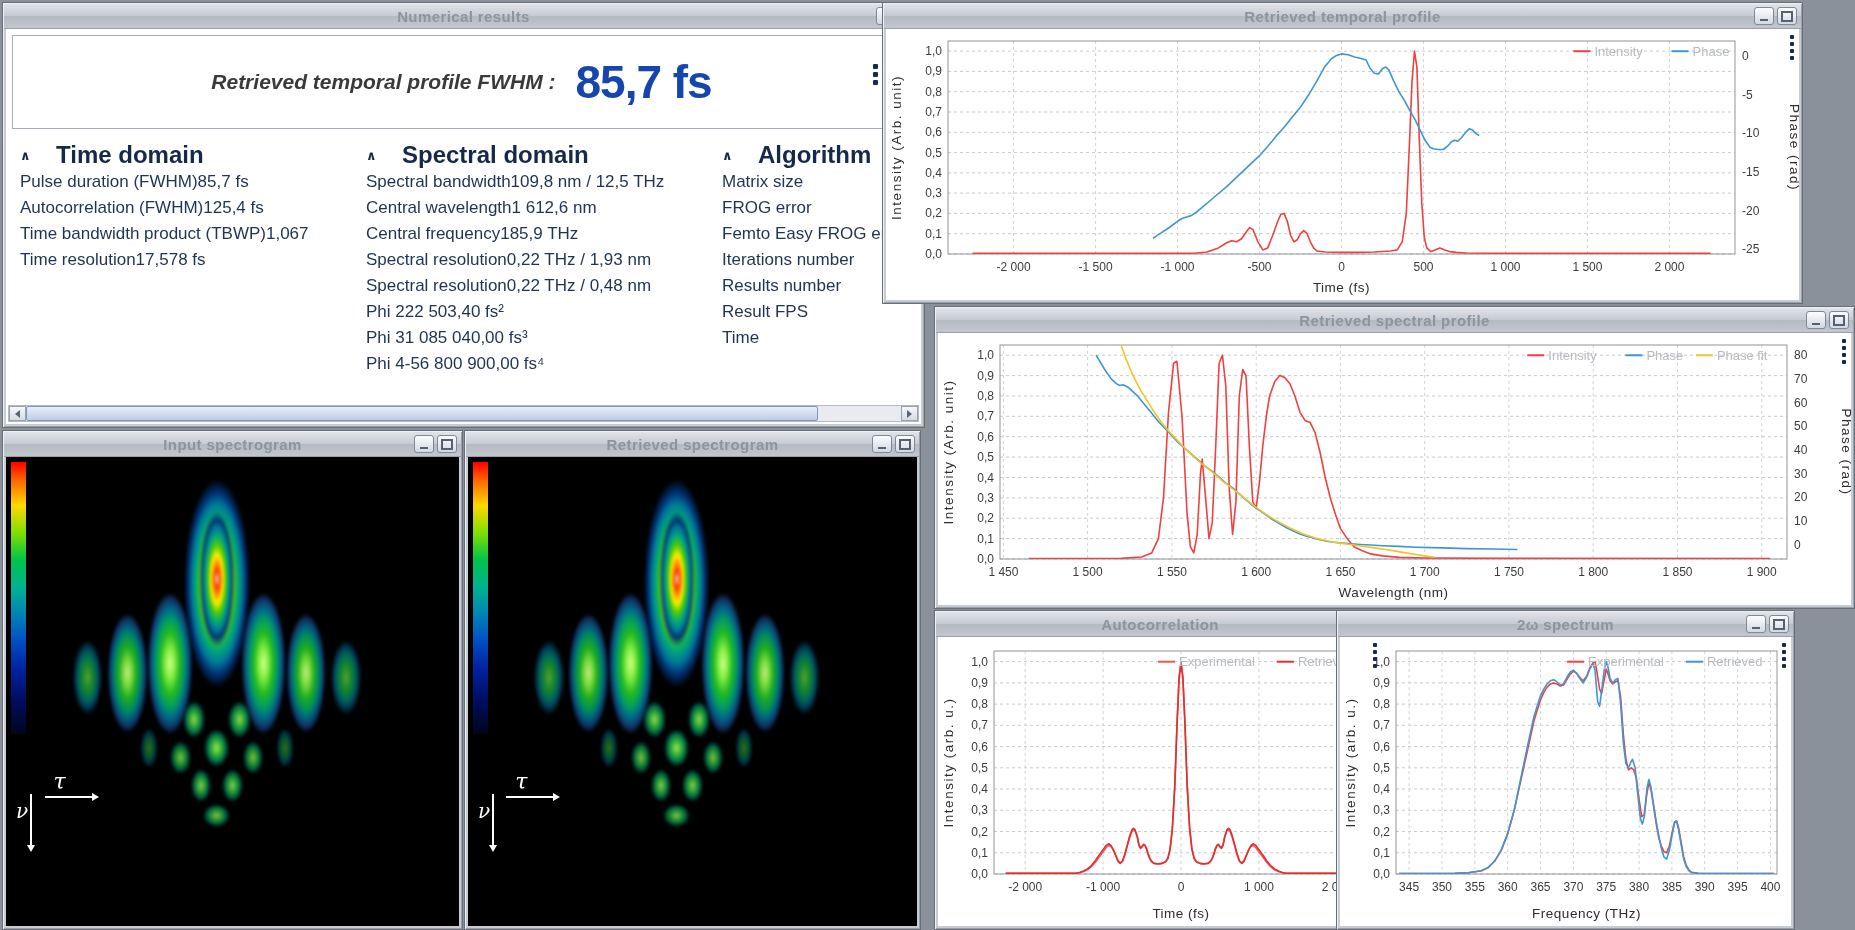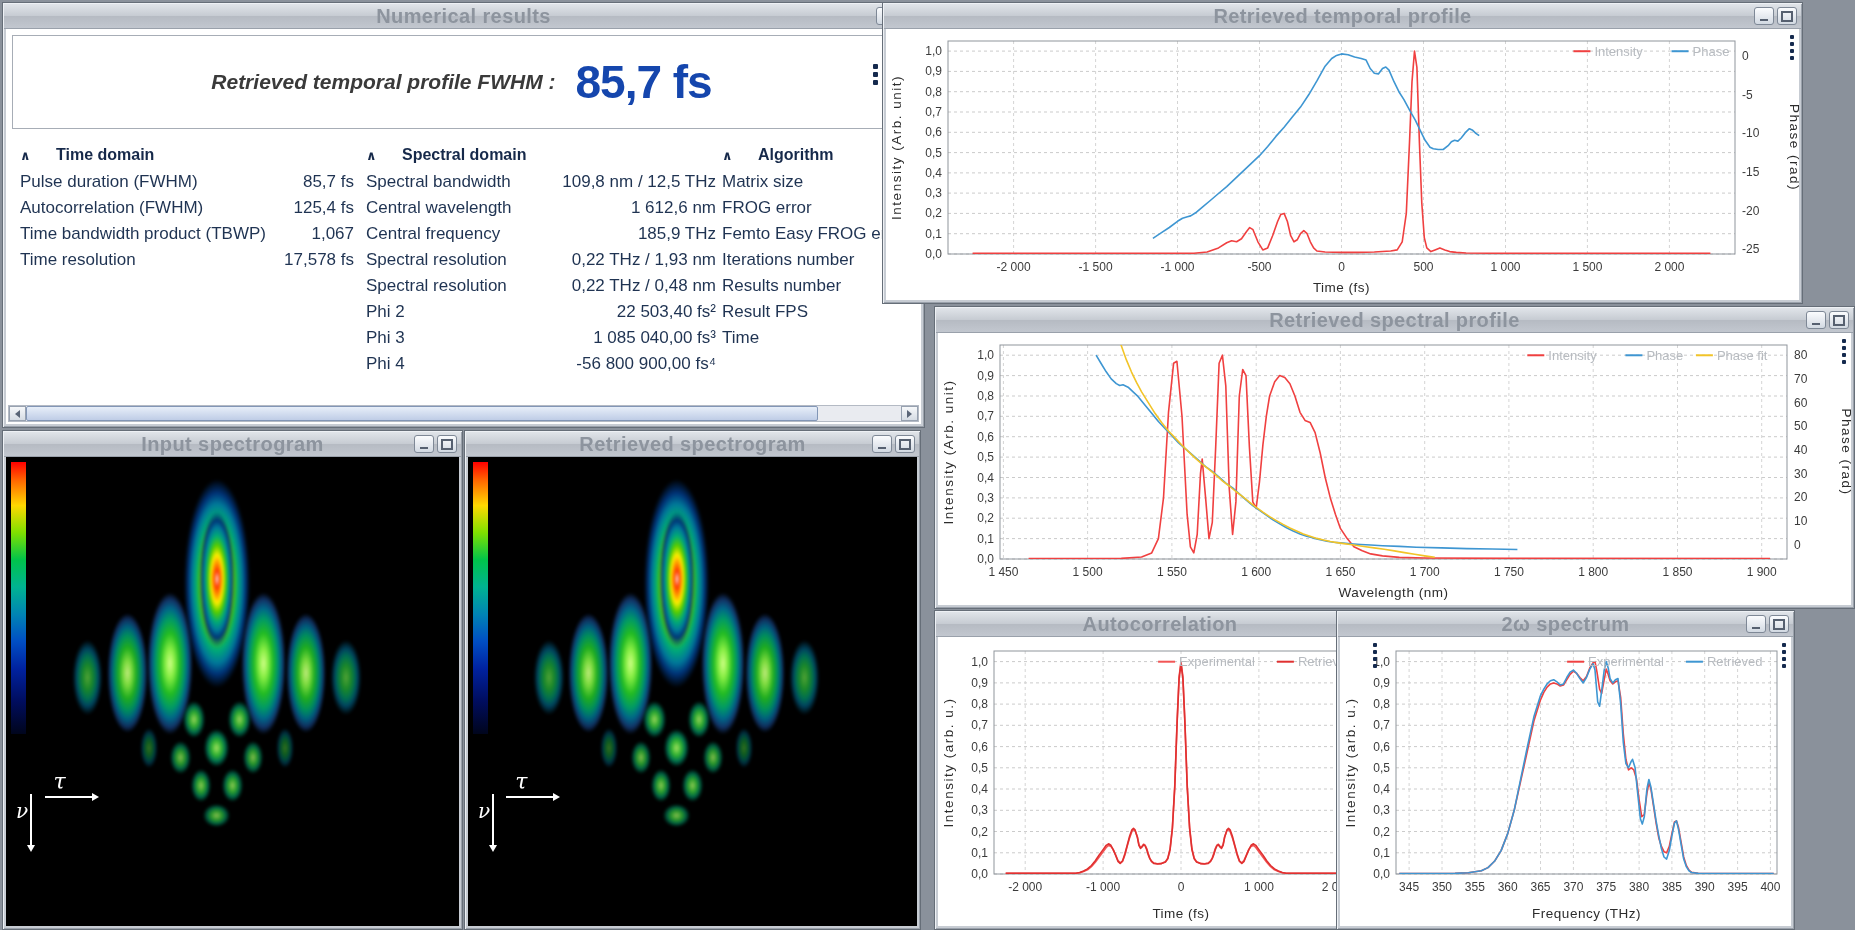--- a/index.html
+++ b/index.html
@@ -2,40 +2,40 @@
 <html><head>
 <meta charset="utf-8">
 <style>
   html,body{margin:0;padding:0;width:1855px;height:930px;overflow:hidden;
     background:#8a919b;font-family:"Liberation Sans","DejaVu Sans",sans-serif;}
   .panel{position:absolute;background:#c7ccd3;border:1px solid #666e78;
     box-shadow:inset 1px 1px 0 #eef1f5, inset -1px -1px 0 #9aa1ab;}
   .titlebar{position:absolute;left:1px;right:1px;top:1px;height:24px;
     background:linear-gradient(#e0e4e9,#c7ccd3 48%,#b6bbc3 52%,#c2c7cf);
     border-bottom:1px solid #9aa1ab;display:flex;align-items:center;justify-content:center;}
-  .titlebar .title{font-weight:bold;font-size:20px;color:#8d949e;letter-spacing:.4px;}
+  .titlebar .title{font-weight:bold;font-size:15px;color:#8d949e;letter-spacing:.4px;}
   .winbtns{position:absolute;right:4px;top:3px;display:flex;gap:3px;}
   .wbtn{width:18px;height:16px;border:1px solid #7e8896;border-radius:3px;
     background:linear-gradient(#fbfcfe,#d2d9e2);display:flex;align-items:center;justify-content:center;cursor:pointer;}
   .g-min{width:8px;height:2px;background:#566070;margin-top:8px;}
   .g-box{width:8px;height:7px;border:2px solid #566070;}
   .content{position:absolute;left:3px;right:3px;top:26px;bottom:3px;background:#fff;}
   .dots{position:absolute;display:flex;flex-direction:column;gap:3px;z-index:5;}
   .dots i{width:4px;height:4px;background:#152a4e;border-radius:1px;}
   .dots.big i{width:5px;height:5px;}
   
   .fwhm-card{position:absolute;left:6px;top:6px;width:897px;height:92px;border:1px solid #a7adb6;
     background:#fff;display:flex;align-items:center;justify-content:center;}
   .fwhm-label{font-size:21px;font-weight:bold;color:#3a3a3a;font-style:italic;}
   .fwhm-value{font-size:46px;font-weight:bold;color:#1546ad;margin-left:20px;letter-spacing:-1px;}
   .ncol{position:absolute;top:112px;}
   .nhead{display:flex;align-items:center;height:28px;}
   .ncaret{font-size:13px;font-weight:bold;color:#16294a;width:36px;cursor:pointer;}
-  .nhtitle{font-size:16px;font-weight:bold;color:#16294a;}
-  .nrow{display:flex;justify-content:space-between;height:26px;line-height:26px;
+  .nhtitle{font-size:24px;font-weight:bold;color:#16294a;}
+  .nrow{display:flex;height:26px;line-height:26px;
     font-size:17px;color:#1f3352;}
   .hscroll{position:absolute;left:2px;right:2px;bottom:2px;height:15px;background:#e9ebf0;
     border:1px solid #b4bac4;}
   .hs-btn{position:absolute;top:0;width:15px;height:13px;background:linear-gradient(#f6f8fa,#d6dce4);
     border:1px solid #97a1b0;display:flex;align-items:center;justify-content:center;cursor:pointer;}
   .tri-l{border-right:5px solid #5a6577;border-top:4px solid transparent;border-bottom:4px solid transparent;}
   .tri-r{border-left:5px solid #5a6577;border-top:4px solid transparent;border-bottom:4px solid transparent;}
   .hs-thumb{position:absolute;left:17px;top:0;height:13px;width:790px;border:1px solid #8296b6;
     border-radius:2px;background:linear-gradient(#e7eef9,#bfcde6);cursor:pointer;}
   

